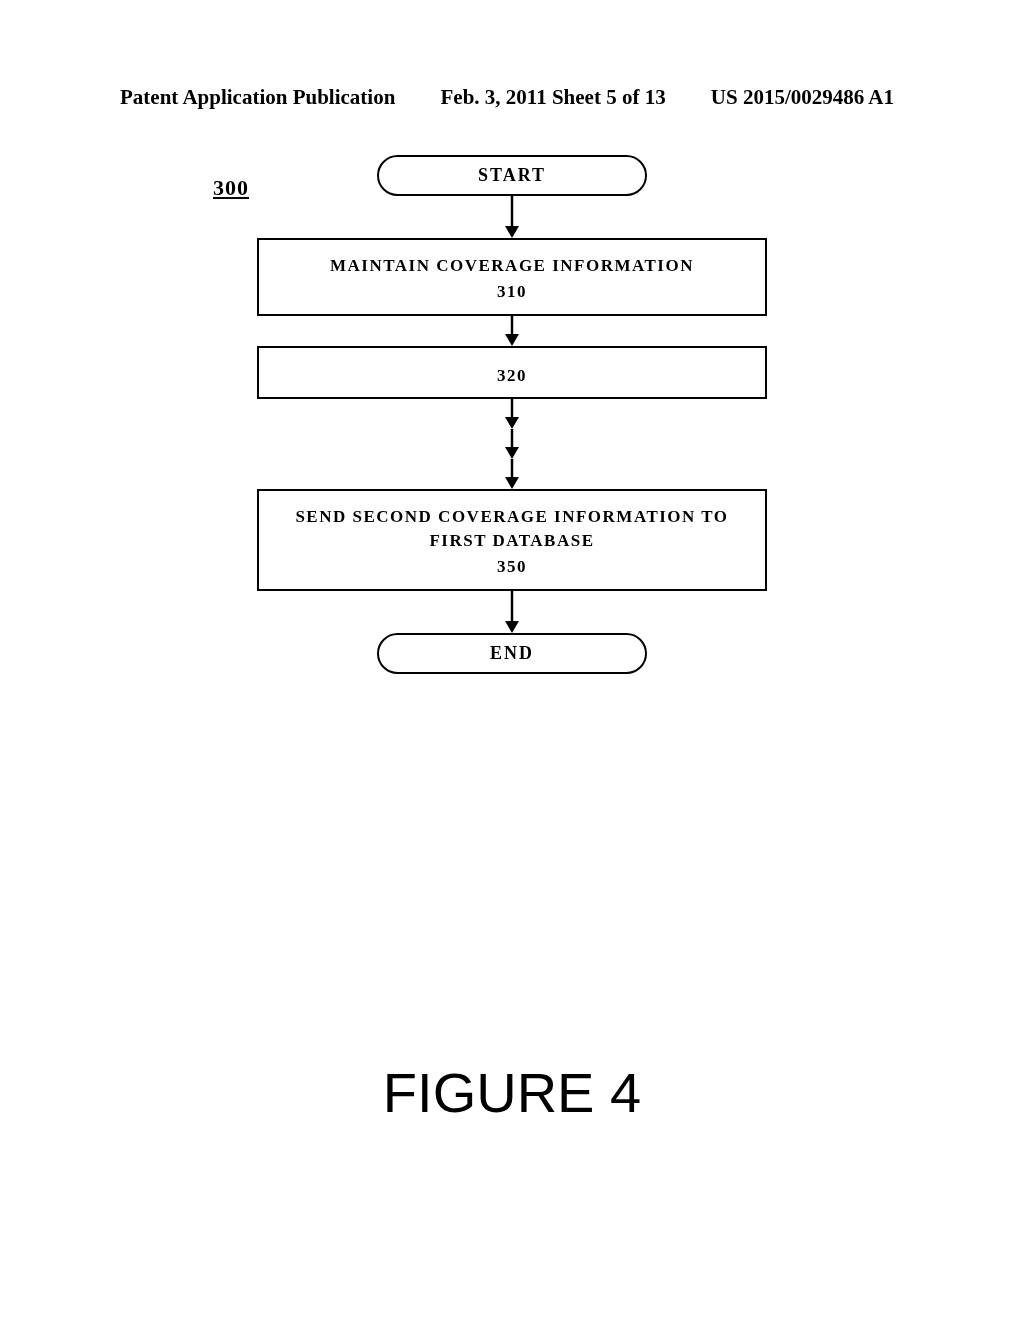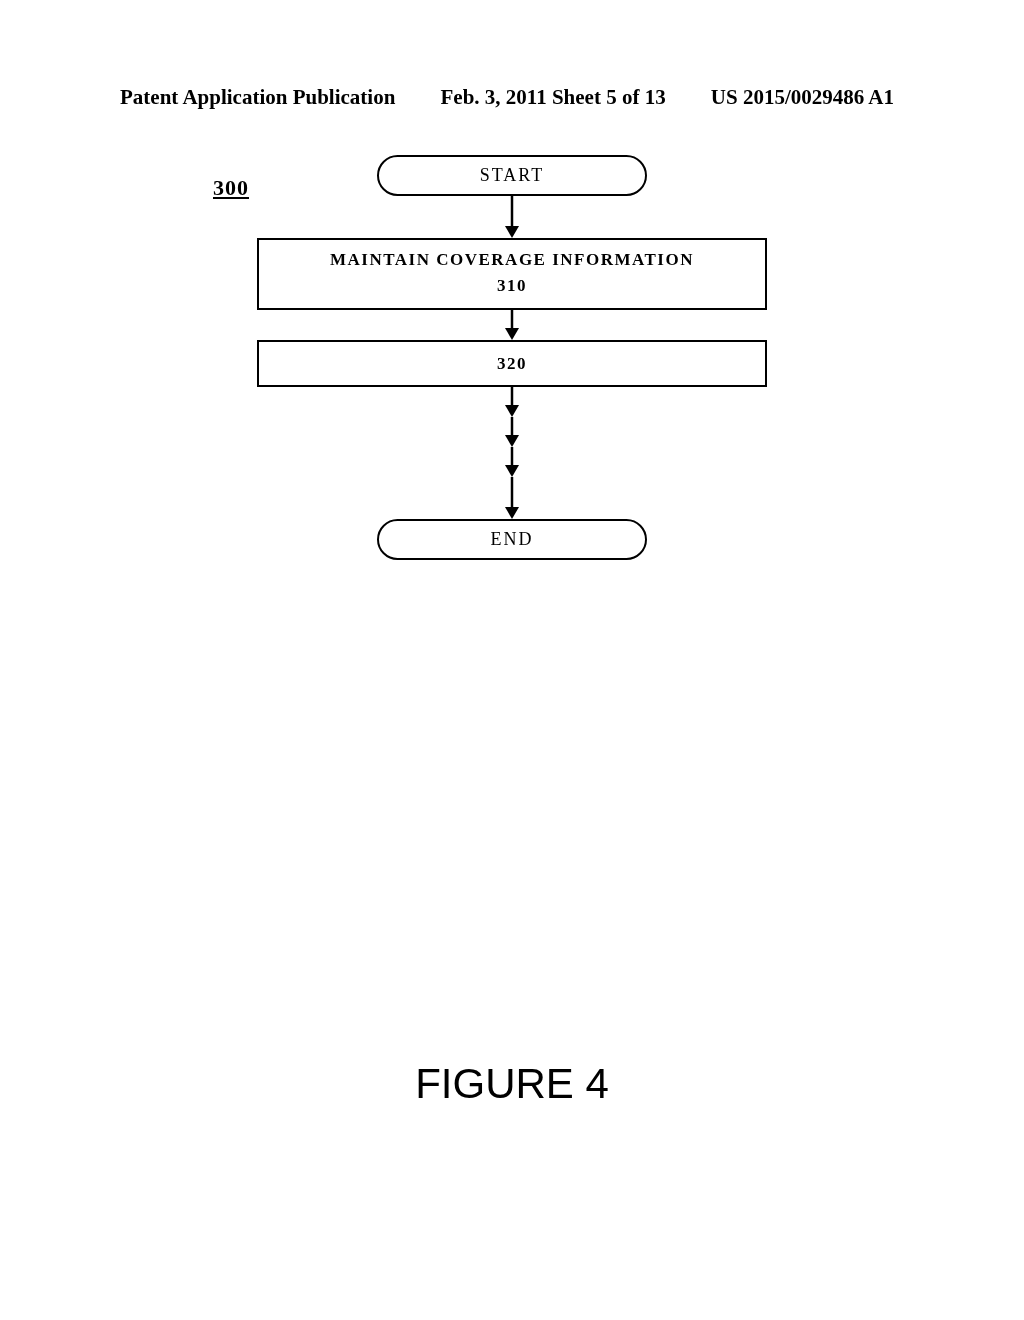--- a/index.html
+++ b/index.html
@@ -45,28 +45,28 @@
     }
     .terminal {
       width: 270px;
       margin: 0 auto;
       border: 2.5px solid black;
       border-radius: 22px;
       padding: 8px 0;
       text-align: center;
       font-family: Georgia, "Times New Roman", serif;
       font-size: 18px;
-      font-weight: normal;
+      font-weight: bold;
       letter-spacing: 2px;
     }
     .process {
       width: 510px;
       margin: 0 auto;
       border: 2.5px solid black;
-      padding: 8px 18px 10px 18px;
+      padding: 14px 18px 10px 18px;
       text-align: center;
       font-family: Georgia, "Times New Roman", serif;
       font-size: 17px;
       font-weight: bold;
       letter-spacing: 1.5px;
       line-height: 1.4;
     }
     .step-num {
       margin-top: 2px;
       display: inline-block;
@@ -82,21 +82,21 @@
     .arrow-block svg {
       display: block;
     }
     .figure-label {
       position: absolute;
       top: 1060px;
       left: 0;
       right: 0;
       text-align: center;
       font-family: Arial, Helvetica, sans-serif;
-      font-size: 42px;
+      font-size: 56px;
     }
   </style>
 </head>
 <body>
 
 <div class="header">
   <span>Patent Application Publication</span>
   <span>Feb. 3, 2011  Sheet 5 of 13</span>
   <span>US 2015/0029486 A1</span>
 </div>
@@ -146,20 +146,24 @@
   </div>
 
 
   <div class="arrow-block">
     <svg width="20" height="30">
         <line x1="10" y1="0" x2="10" y2="22" stroke="black" stroke-width="2.5"></line>
         <polygon points="10,30 3,18 17,18" fill="black"></polygon>
       </svg>
   </div>
 
+  <div class="process">
+    <div>SEND SECOND COVERAGE INFORMATION TO FIRST DATABASE</div>
+    <div class="step-num">350</div>
+  </div>
 
   <div class="arrow-block tall">
     <svg width="20" height="42">
         <line x1="10" y1="0" x2="10" y2="34" stroke="black" stroke-width="2.5"></line>
         <polygon points="10,42 3,30 17,30" fill="black"></polygon>
       </svg>
   </div>
 
   <div class="terminal">END</div>
 

